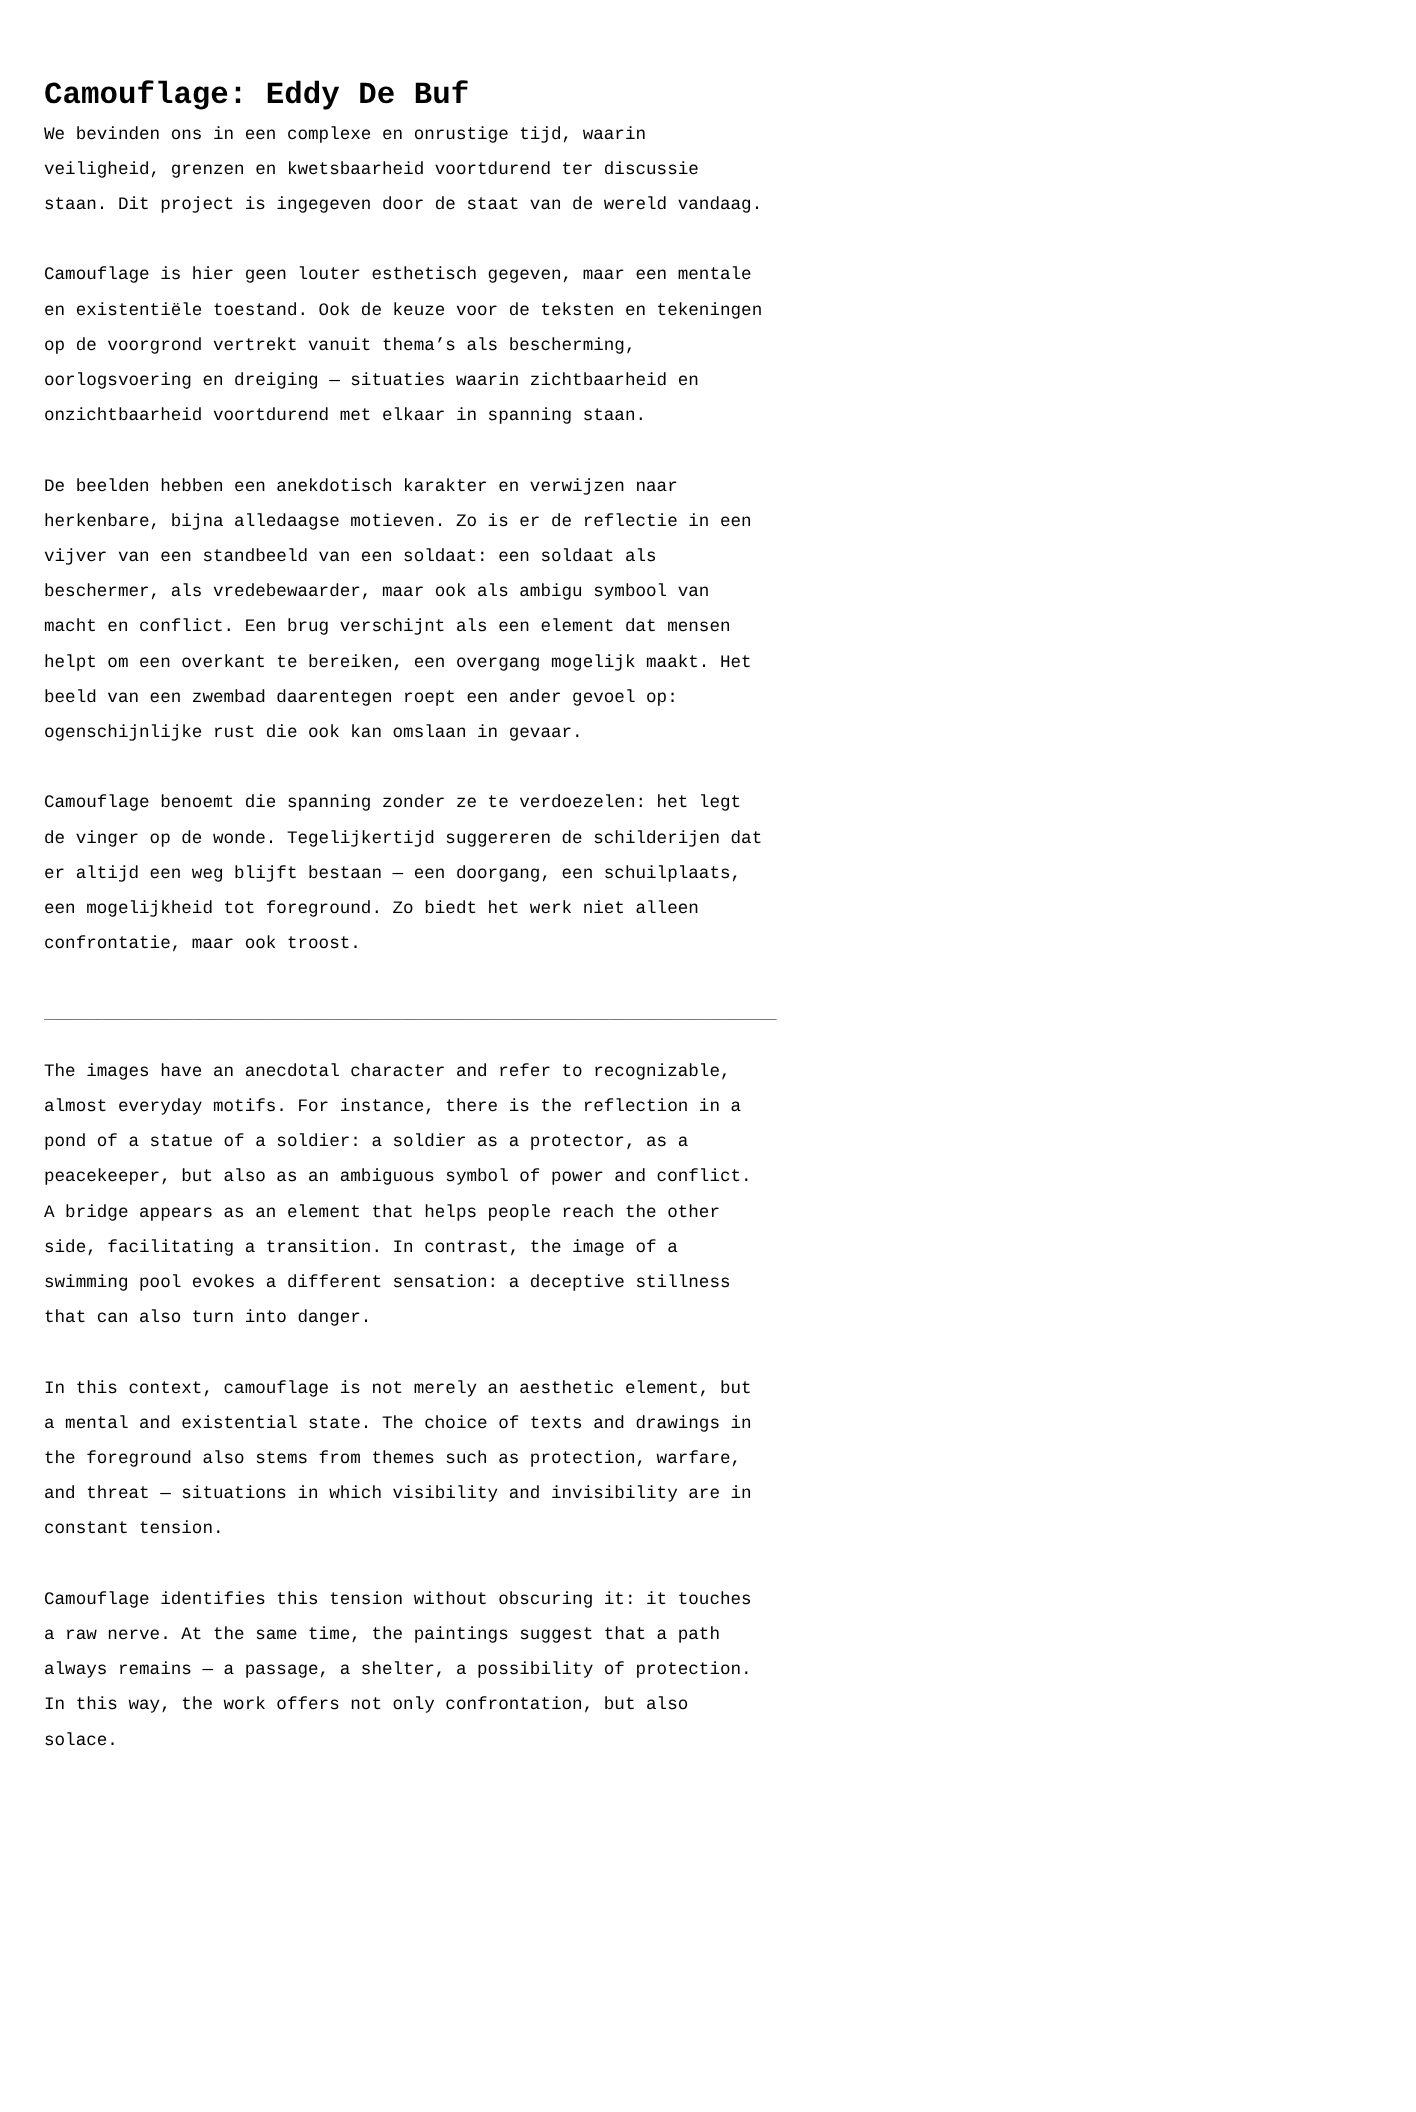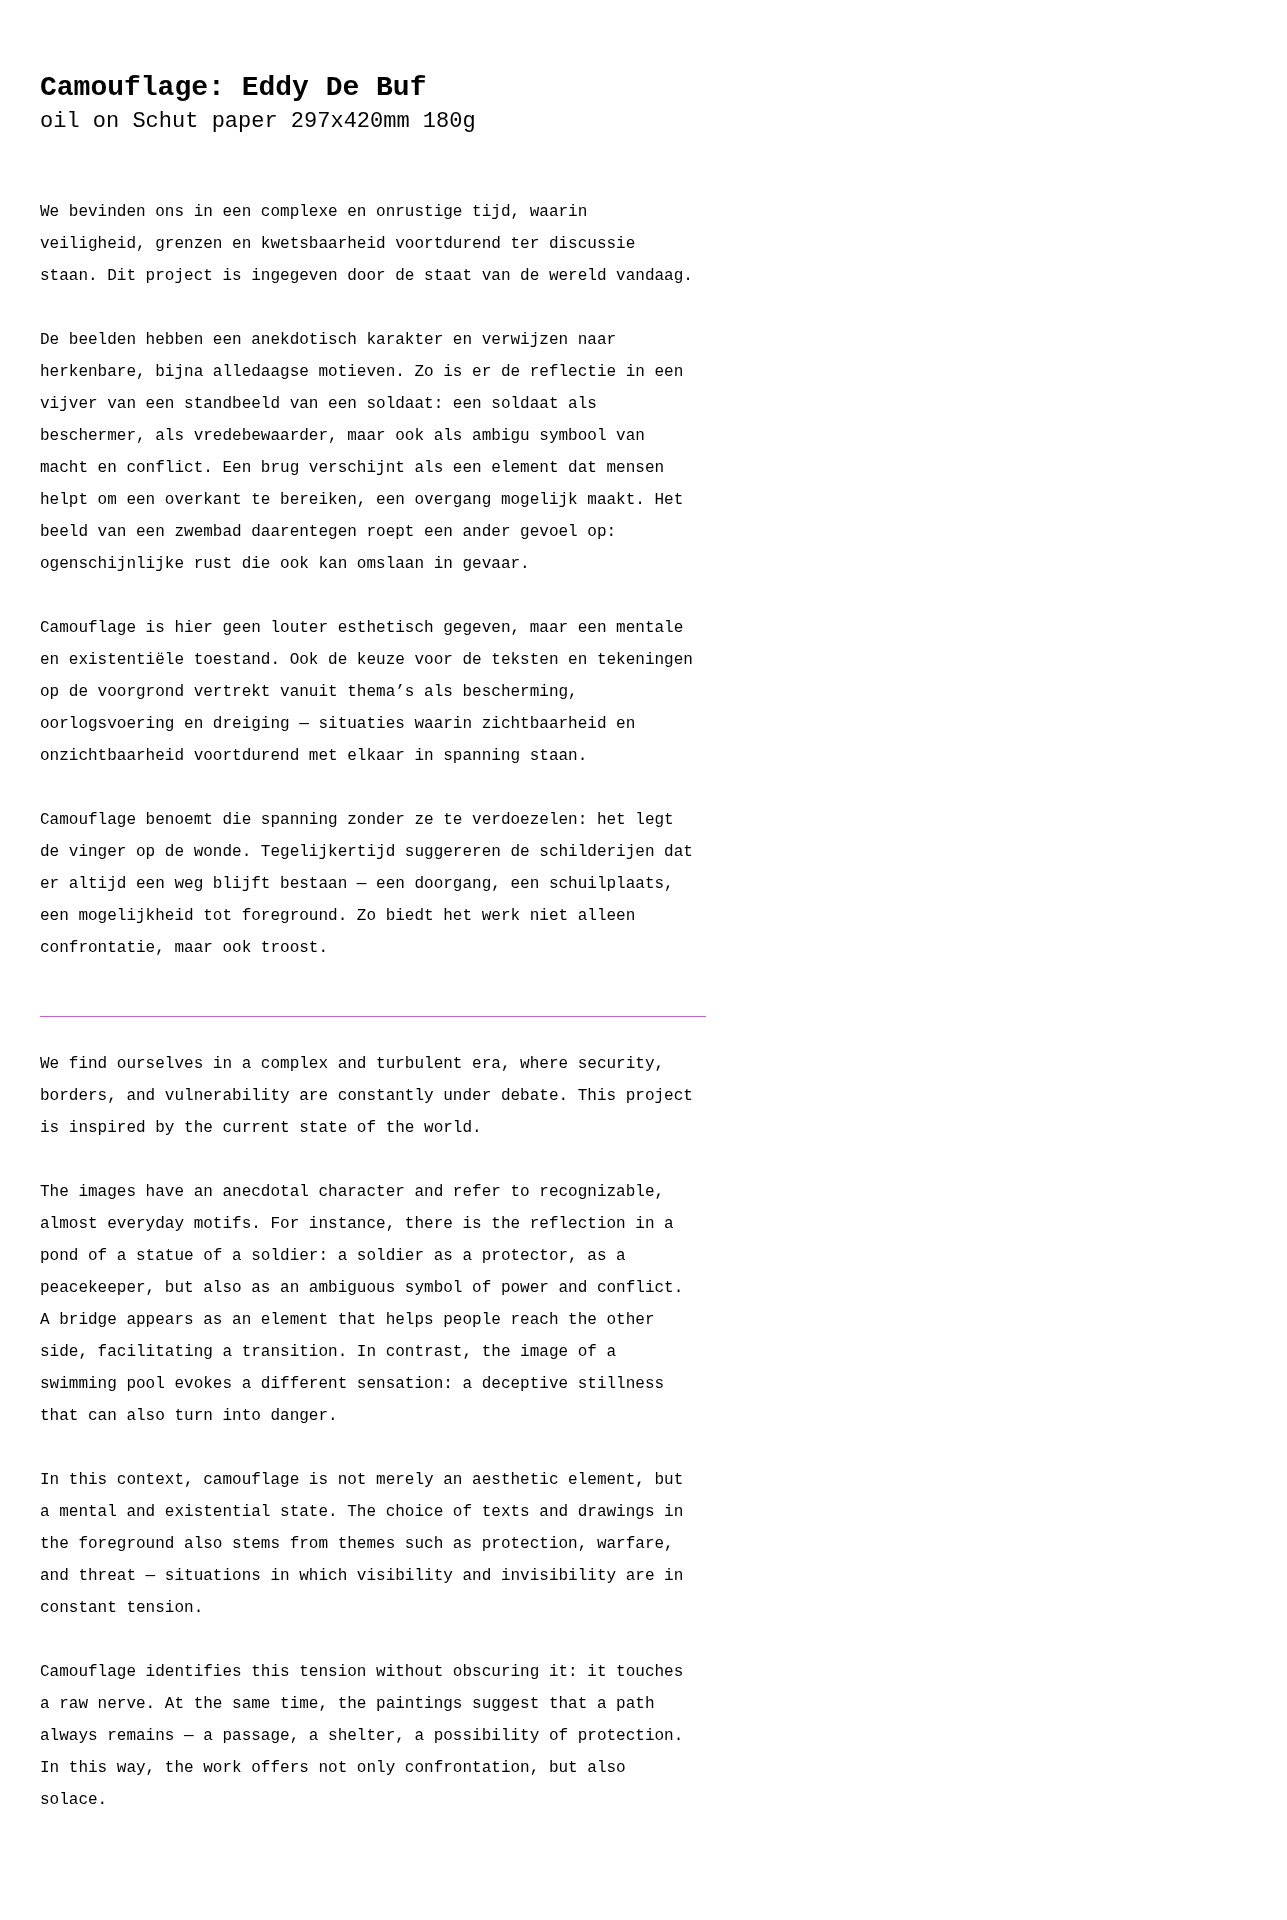--- a/index.html
+++ b/index.html
@@ -54,52 +54,48 @@
     color: #a21caf;
   }
 </style>
 </head>
 <body>
 
 <div class="page">
 
   <h1 class="doc-title">Camouflage: Eddy De Buf</h1>
 
-  <div class="doc-subtitle">oil on Schut paper 297x420mm 180g</div>
 
   <div class="para">We bevinden ons in een complexe en onrustige tijd, waarin
 veiligheid, grenzen en kwetsbaarheid voortdurend ter discussie
 staan. Dit project is ingegeven door de staat van de wereld vandaag.</div>
+
+  <div class="para">Camouflage is hier geen louter esthetisch gegeven, maar een mentale
+en existentiële toestand. Ook de keuze voor de teksten en tekeningen
+op de voorgrond vertrekt vanuit thema’s als bescherming,
+oorlogsvoering en dreiging — situaties waarin zichtbaarheid en
+onzichtbaarheid voortdurend met elkaar in spanning staan.</div>
 
   <div class="para">De beelden hebben een anekdotisch karakter en verwijzen naar
 herkenbare, bijna alledaagse motieven. Zo is er de reflectie in een
 vijver van een standbeeld van een soldaat: een soldaat als
 beschermer, als vredebewaarder, maar ook als ambigu symbool van
 macht en conflict. Een brug verschijnt als een element dat mensen
 helpt om een overkant te bereiken, een overgang mogelijk maakt. Het
 beeld van een zwembad daarentegen roept een ander gevoel op:
 ogenschijnlijke rust die ook kan omslaan in gevaar.</div>
 
-  <div class="para">Camouflage is hier geen louter esthetisch gegeven, maar een mentale
-en existentiële toestand. Ook de keuze voor de teksten en tekeningen
-op de voorgrond vertrekt vanuit thema’s als bescherming,
-oorlogsvoering en dreiging — situaties waarin zichtbaarheid en
-onzichtbaarheid voortdurend met elkaar in spanning staan.</div>
-
   <div class="para">Camouflage benoemt die spanning zonder ze te verdoezelen: het legt
 de vinger op de wonde. Tegelijkertijd suggereren de schilderijen dat
 er altijd een weg blijft bestaan — een doorgang, een schuilplaats,
 een mogelijkheid tot foreground. Zo biedt het werk niet alleen
 confrontatie, maar ook troost.</div>
 
   <div class="divider">__________________________________________________________________________</div>
 
-  <div class="para">We find ourselves in a complex and turbulent era, where security,
-borders, and vulnerability are constantly under debate. This project
-is inspired by the current state of the world.</div>
 
   <div class="para">The images have an anecdotal character and refer to recognizable,
 almost everyday motifs. For instance, there is the reflection in a
 pond of a statue of a soldier: a soldier as a protector, as a
 peacekeeper, but also as an ambiguous symbol of power and conflict.
 A bridge appears as an element that helps people reach the other
 side, facilitating a transition. In contrast, the image of a
 swimming pool evokes a different sensation: a deceptive stillness
 that can also turn into danger.</div>
 

